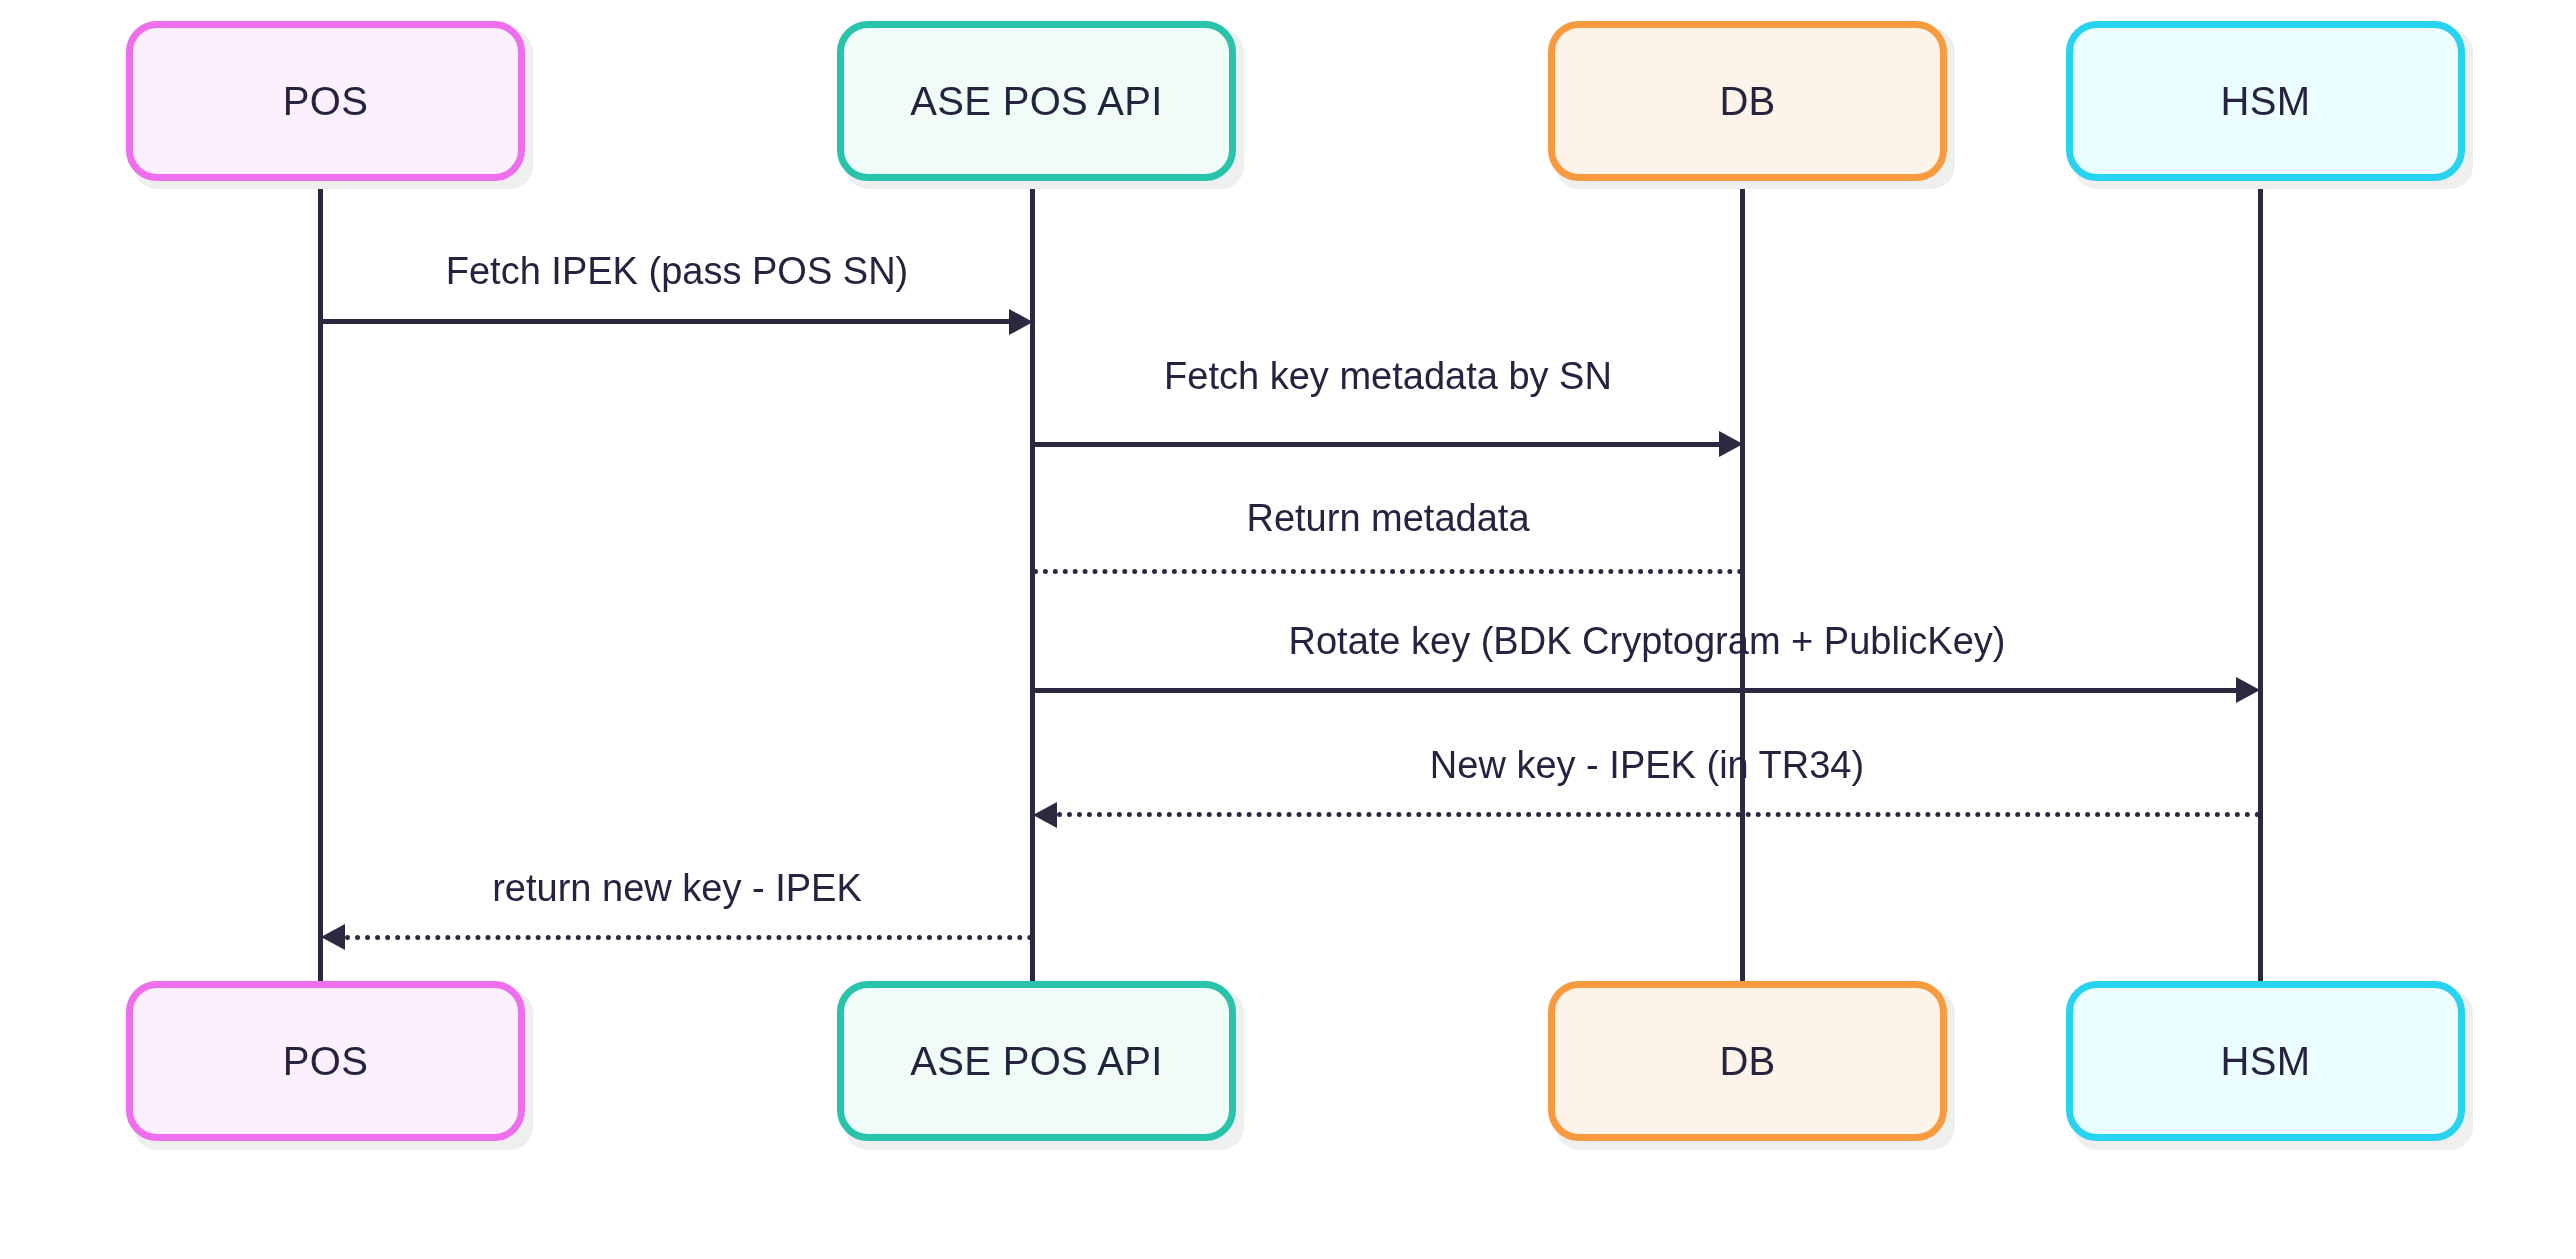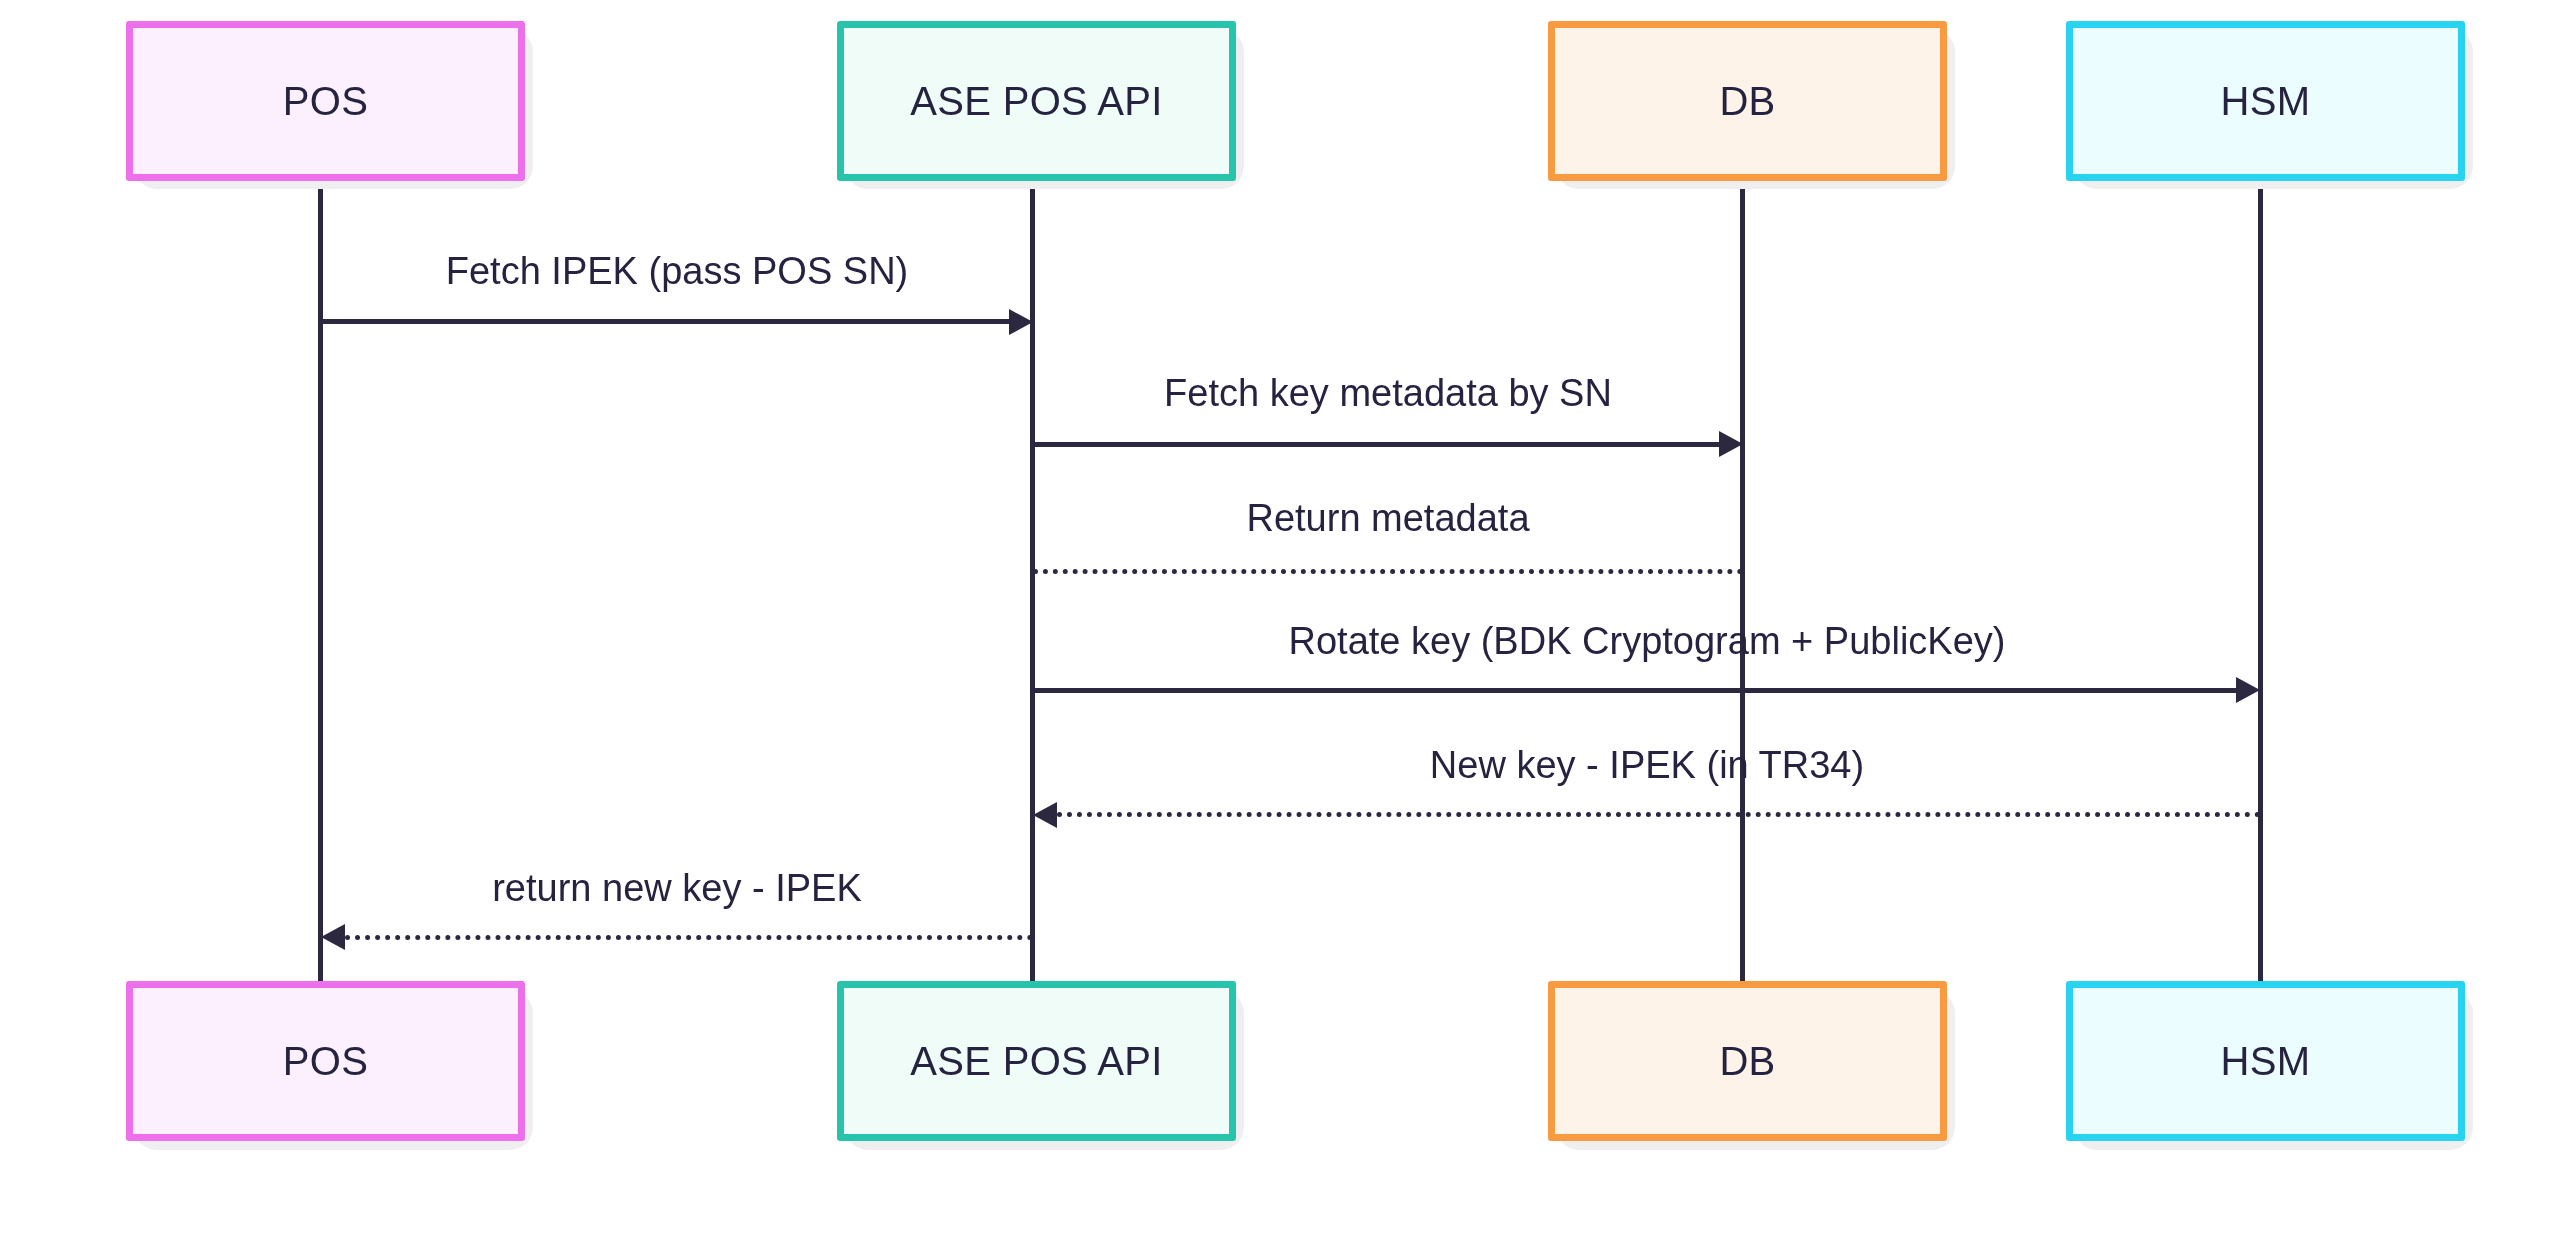--- a/index.html
+++ b/index.html
@@ -17,21 +17,21 @@
     background: #ffffff;
     overflow: hidden;
   }
 
   
   .actor-box {
     position: absolute;
     box-sizing: border-box;
     border-style: solid;
     border-width: 7.2px;
-    border-radius: 3px;
+    border-radius: 31px;
     display: flex;
     align-items: center;
     justify-content: center;
   }
   .actor-shadow {
     position: absolute;
     background: #efefef;
     border-radius: 23px;
   }
   .actor-label {
@@ -127,21 +127,21 @@
       <span class="actor-label">HSM</span>
     </div>
     <div>
       <div class="msg-line" style="left: 321px; width: 688px; top: 319px;"></div>
       <div class="arrowhead right" style="top: 309px; left: 1009px;"></div>
       <div class="msg-label" style="left: 677px; top: 252px;">Fetch IPEK (pass POS SN)</div>
     </div>
     <div>
       <div class="msg-line" style="left: 1033px; width: 686px; top: 442px;"></div>
       <div class="arrowhead right" style="top: 431px; left: 1719px;"></div>
-      <div class="msg-label" style="left: 1388px; top: 374px;">Fetch key metadata by SN</div>
+      <div class="msg-label" style="left: 1388px; top: 357px;">Fetch key metadata by SN</div>
     </div>
     <div>
       <div class="msg-line dotted" style="left: 1033px; width: 710px; top: 569px;"></div>
       <div class="msg-label" style="left: 1388px; top: 499px;">Return metadata</div>
     </div>
     <div>
       <div class="msg-line" style="left: 1033px; width: 1204px; top: 688px;"></div>
       <div class="arrowhead right" style="top: 677px; left: 2236px;"></div>
       <div class="msg-label" style="left: 1647px; top: 622px; text-align: center;">Rotate key (BDK Cryptogram + PublicKey)</div>
     </div>

